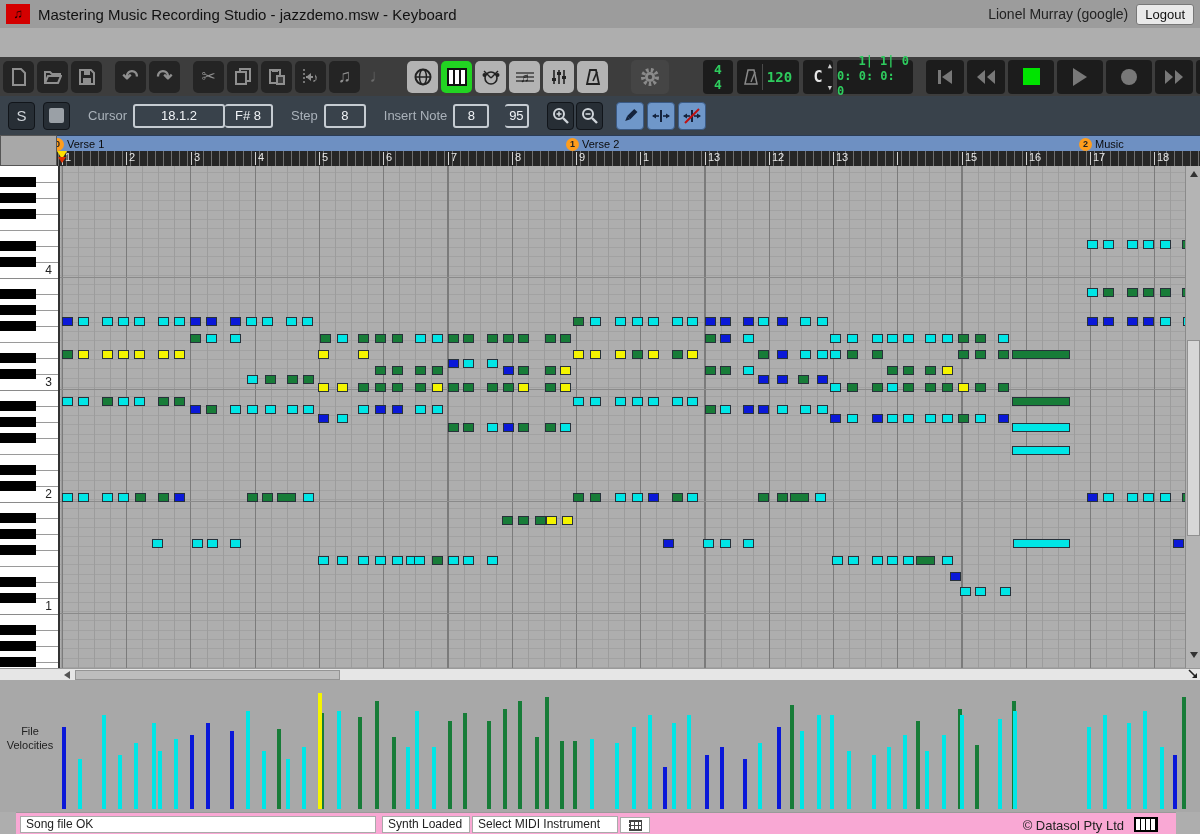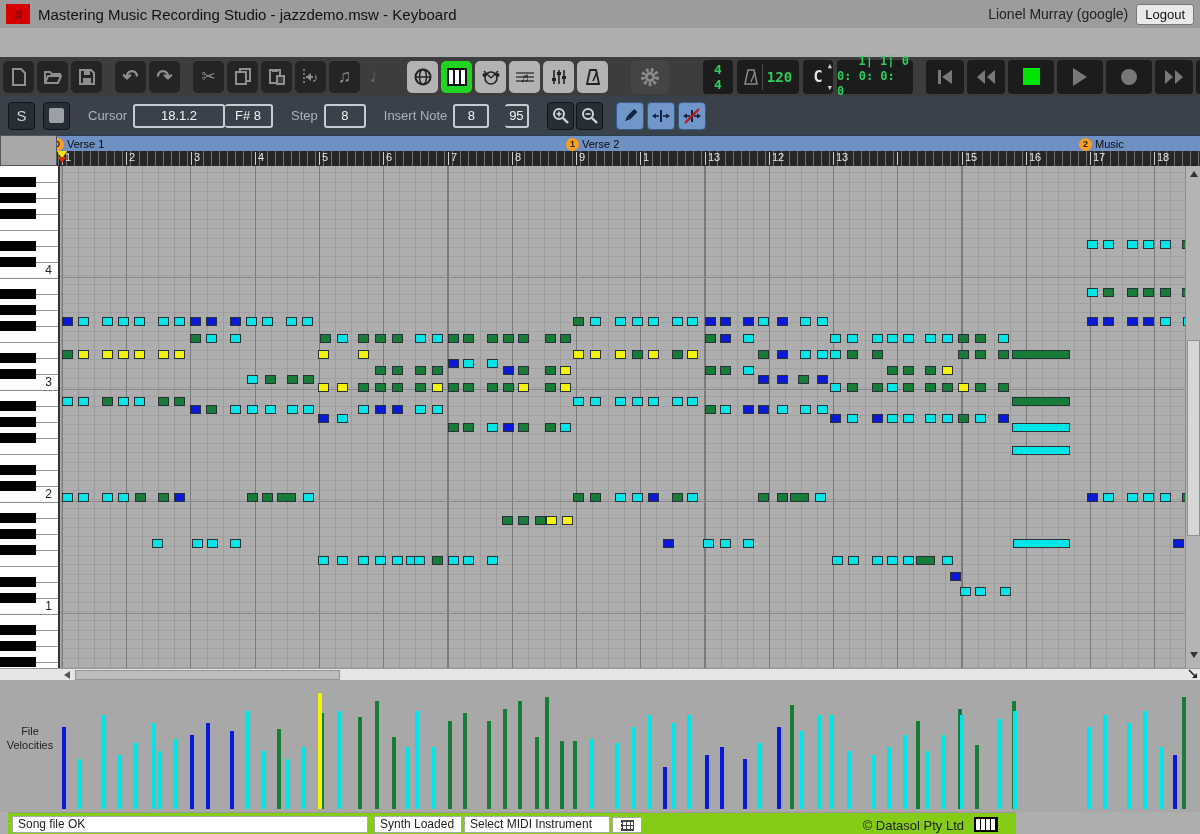--- a/index.html
+++ b/index.html
@@ -84,21 +84,21 @@
   #hthumb { position:absolute; top:1px; height:10px; background:#bdbdbd; border:1px solid #949494; }
   #hleft { position:absolute; left:64px; top:2px; width:0; height:0; border-top:4px solid transparent; border-bottom:4px solid transparent; border-right:6px solid #555; }
   #corner-resize { position:absolute; left:1188px; top:669px; font-size:9px; color:#222; }
 
   
   #velpanel { position:absolute; left:0; top:680px; width:1200px; height:132px; background:#a8a8a8; }
   #vellabel { position:absolute; left:2px; top:44px; width:56px; text-align:center; font-size:11px; color:#222; line-height:14px; }
   .vbar { position:absolute; bottom:3px; width:4px; }
 
   
-  #statusbar { position:absolute; left:8px; top:812px; width:1008px; height:22px; background:#84cc16; border-top:1px solid #9a9a9a; }
+  #statusbar { position:absolute; left:16px; top:812px; width:1160px; height:22px; background:#f9a8d4; border-top:1px solid #9a9a9a; }
   .sfield { position:absolute; top:3px; height:17px; background:#fff; border:1px solid #aaa; color:#222; font-size:12px; line-height:15px; padding:0 5px; overflow:hidden; white-space:nowrap; }
   #gridico { position:absolute; left:604px; top:4px; width:30px; height:16px; border:1px solid #aaa; background:#fff; display:flex; align-items:center; justify-content:center; }
   #gridico .g { width:13px; height:11px; border:1px dotted #444;
      background-image:repeating-linear-gradient(90deg,#444 0 1px,transparent 1px 4px),repeating-linear-gradient(0deg,#444 0 1px,transparent 1px 4px); }
   #copyright { position:absolute; right:52px; top:5px; font-size:13px; color:#222; }
   #kbdico { position:absolute; right:18px; top:4px; width:24px; height:15px; border:2px solid #000; background:repeating-linear-gradient(90deg,#fff 0 4px,#000 4px 5px); }
 
   svg { display:block; }
 </style>
 </head>

